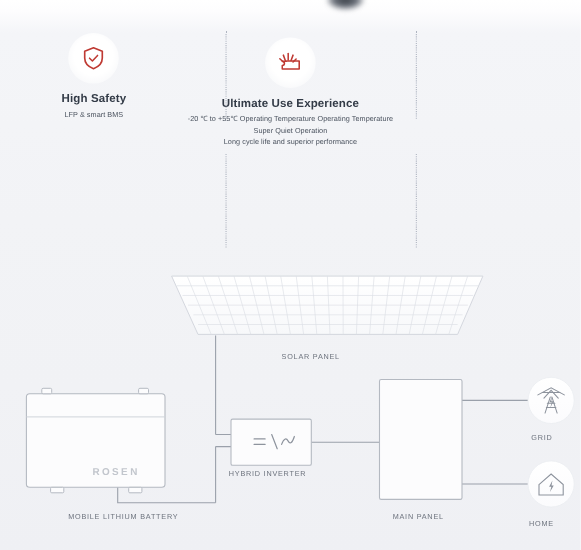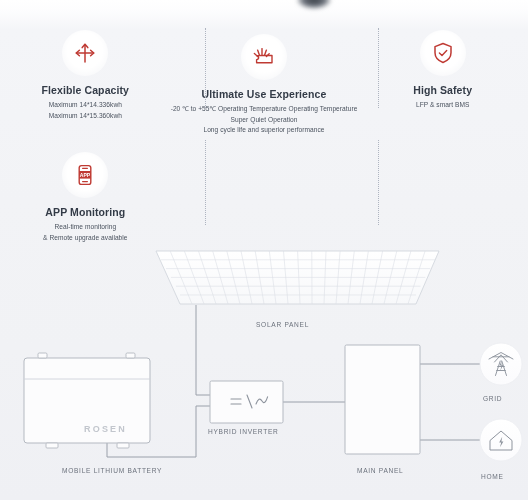--- a/index.html
+++ b/index.html
@@ -131,87 +131,55 @@
 </style>
 </head>
 <body>
 
 <div class="page">
 
   <div class="top-artifact"></div>
 
   <div class="features">
 
+
+
     <div class="feature">
       <div class="icon-wrap">
         <svg width="26" height="26" viewBox="0 0 26 26" fill="none" stroke="#bf3a33" stroke-width="1.5" stroke-linecap="round" stroke-linejoin="round">
-          <line x1="13" y1="4.5" x2="13" y2="22"></line>
-          <polyline points="10.2,7.6 13,4.3 15.8,7.6"></polyline>
-          <line x1="4.5" y1="13" x2="21.5" y2="13"></line>
-          <polyline points="7.4,10.2 4.2,13 7.4,15.8"></polyline>
-          <polyline points="18.6,10.2 21.8,13 18.6,15.8"></polyline>
+          <path d="M13 3.5 L21 6.6 v6.2 c0 4.8 -3.4 8 -8 9.7 c-4.6 -1.7 -8 -4.9 -8 -9.7 V6.6 Z"></path>
+          <polyline points="9.4,12.9 12,15.4 16.7,10.4" stroke-width="1.4"></polyline>
         </svg>
       </div>
-      <div class="f-title">Flexible Capacity</div>
+      <div class="f-title">High Safety</div>
       <div class="f-lines">
-        <div>Maximum 14*14.336kwh</div>
-        <div>Maximum 14*15.360kwh</div>
+        <div>LFP &amp; smart BMS</div>
       </div>
     </div>
-
 
     <div class="feature row2">
       <div class="icon-wrap">
         <svg width="26" height="26" viewBox="0 0 26 26" fill="none" stroke="#bf3a33" stroke-width="1.4" stroke-linecap="round" stroke-linejoin="round">
           <path d="M9.5 11.5 h11.5 v7.2 H5.6 v-3.1 a2 2 0 0 0 0 -4 h3.9 Z"></path>
           <line x1="11" y1="10.6" x2="11" y2="4.6"></line>
           <line x1="8.4" y1="11.0" x2="6.6" y2="6.1"></line>
           <line x1="13.6" y1="11.0" x2="15.4" y2="6.1"></line>
           <line x1="6.6" y1="12.4" x2="3.4" y2="9.4"></line>
           <line x1="15.4" y1="12.4" x2="18.2" y2="9.7"></line>
         </svg>
       </div>
       <div class="f-title">Ultimate Use Experience</div>
       <div class="f-lines">
         <div>-20 ℃ to +55℃ Operating Temperature Operating Temperature</div>
         <div>Super Quiet Operation</div>
         <div>Long cycle life and superior performance</div>
       </div>
     </div>
 
-    <div class="feature">
-      <div class="icon-wrap">
-        <svg width="26" height="26" viewBox="0 0 26 26" fill="none" stroke="#bf3a33" stroke-width="1.5" stroke-linecap="round" stroke-linejoin="round">
-          <path d="M13 3.5 L21 6.6 v6.2 c0 4.8 -3.4 8 -8 9.7 c-4.6 -1.7 -8 -4.9 -8 -9.7 V6.6 Z"></path>
-          <polyline points="9.4,12.9 12,15.4 16.7,10.4" stroke-width="1.4"></polyline>
-        </svg>
-      </div>
-      <div class="f-title">High Safety</div>
-      <div class="f-lines">
-        <div>LFP &amp; smart BMS</div>
-      </div>
-    </div>
-
-
-    <div class="feature row2">
-      <div class="icon-wrap">
-        <svg width="26" height="26" viewBox="0 0 26 26" fill="none" stroke="#bf3a33" stroke-width="1.4" stroke-linecap="round" stroke-linejoin="round">
-          <rect x="7.2" y="3.6" width="11.6" height="18.8" rx="2.2"></rect>
-          <rect x="7.2" y="9.0" width="11.6" height="7.6" fill="#bf3a33" stroke="none"></rect>
-          <line x1="10.6" y1="6.3" x2="15.4" y2="6.3" stroke-width="1.2"></line>
-          <line x1="10.6" y1="19.6" x2="15.4" y2="19.6" stroke-width="1.2"></line>
-          <text x="13" y="14.9" text-anchor="middle" fill="#ffffff" stroke="none" font-family="Liberation Sans, sans-serif" font-size="5.1" font-weight="bold">APP</text>
-        </svg>
-      </div>
-      <div class="f-title">APP Monitoring</div>
-      <div class="f-lines">
-        <div>Real-time monitoring</div>
-        <div>&amp; Remote upgrade available</div>
-      </div>
-    </div>
+
   </div>
 
   <div class="divider-v dv1"></div>
   <div class="divider-v dv2"></div>
   <div class="divider-v dv3"></div>
   <div class="divider-v dv4"></div>
 
   <div class="diagram">
     <svg width="528" height="254" viewBox="0 0 528 254">
 

